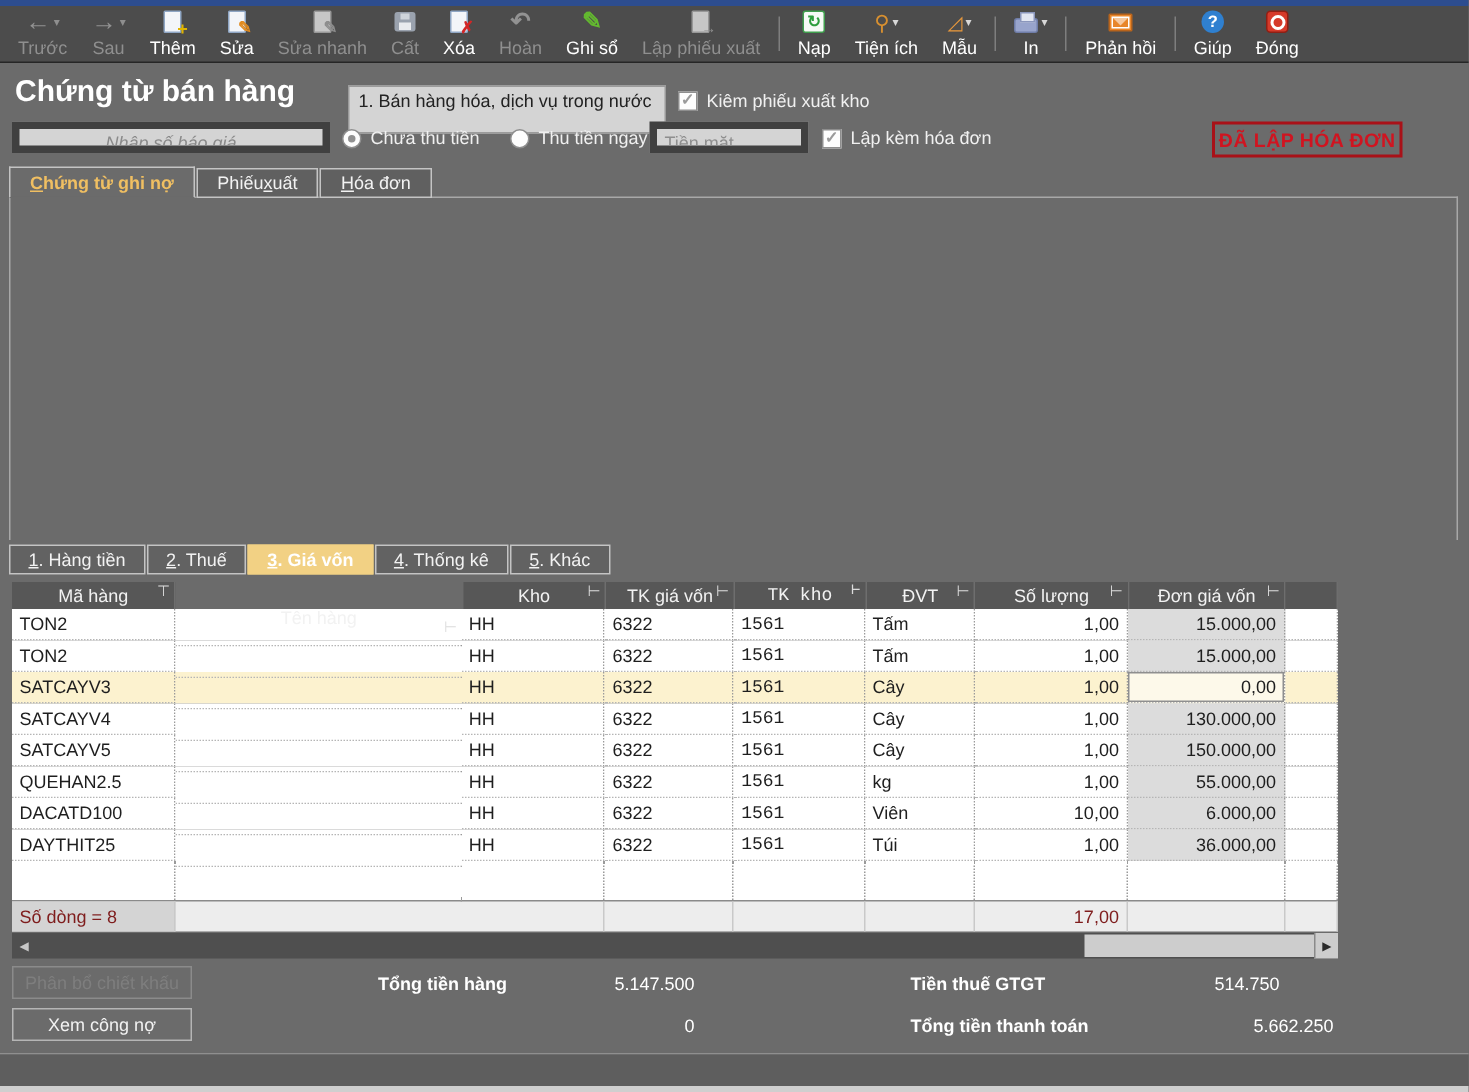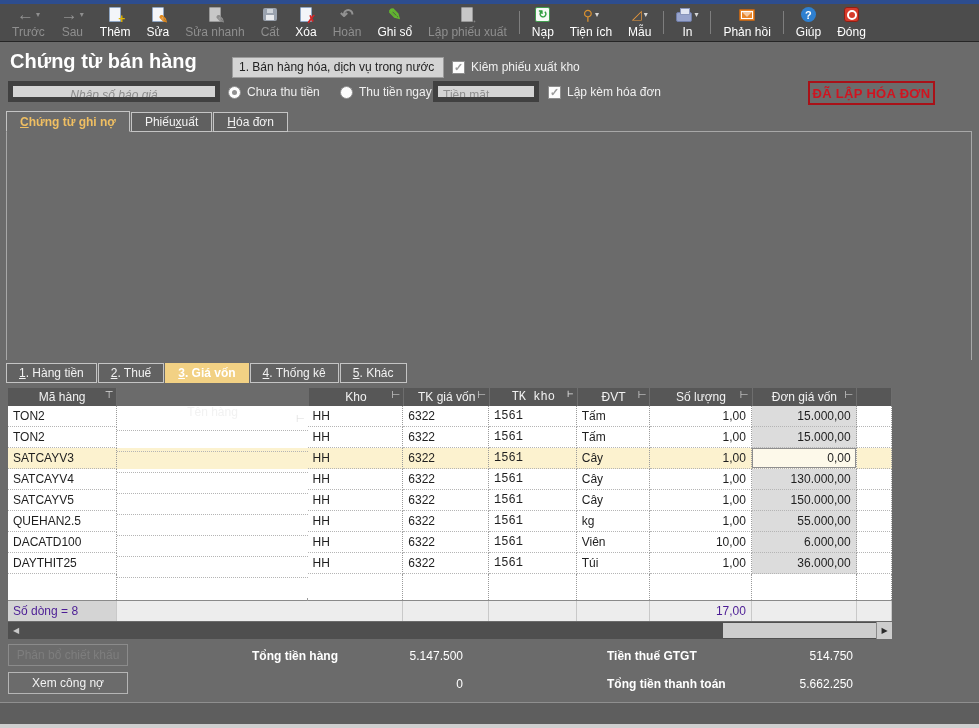--- a/index.html
+++ b/index.html
@@ -51,21 +51,21 @@
   .i-mail::after { content:""; position:absolute; left:2px; top:2px; width:0; height:0;
                    border-left:5px solid transparent; border-right:5px solid transparent; border-top:5px solid #f6c9a0; }
   .i-help { width:15px; height:15px; border-radius:50%; background:#2f80d0; color:#fff; font-weight:bold;
             font-size:11px; display:flex; align-items:center; justify-content:center; }
   .i-close { width:15px; height:15px; border-radius:3px; background:#d63a2a; border:1px solid #8f1f14;
              display:flex; align-items:center; justify-content:center; }
   .i-close::before { content:""; width:6px; height:6px; border:2px solid #fff; border-radius:50%; }
 
   
   .pagetitle { position:absolute; left:10px; top:50px; font-size:20px; font-weight:bold; color:#ffffff; }
-  .combo { position:absolute; left:232px; top:57px; width:212px; height:21px; background:#d4d4d4;
+  .combo { position:absolute; left:232px; top:57px; width:212px; height:32px; background:#d4d4d4;
            border:1px solid #9b9b9b; color:#222; line-height:19px; padding:0 6px; overflow:hidden; white-space:nowrap; }
   .cbrow { position:absolute; display:flex; align-items:center; gap:6px; }
   .cb { width:13px; height:13px; background:#fdfdfd; border:1px solid #8e8e8e; display:flex;
         align-items:center; justify-content:center; color:#9b9b9b; font-size:11px; font-weight:bold; line-height:1; }
   .radio { width:13px; height:13px; border-radius:50%; background:#fdfdfd; border:1px solid #8e8e8e; position:relative; }
   .radio.sel::after { content:""; position:absolute; inset:3px; border-radius:50%; background:#909090; }
   .inp { background:#d4d4d4; border:5px solid #404040; height:21px; line-height:19px; padding:0 5px;
          color:#222; overflow:hidden; white-space:nowrap; }
   .inp.small { height:19px; line-height:17px; }
   .inp.ph { color:#8a8a8a; font-style:italic; text-align:center; }
@@ -128,21 +128,21 @@
   .td { border-right:1px dotted #9a9a9a; border-bottom:1px dotted #b5b5b5; padding:0 5px;
         display:flex; align-items:center; color:#1e1e1e; overflow:hidden; white-space:nowrap; }
   .td.num { justify-content:flex-end; }
   .td.cost { background:#dcdcdc; }
   .tr.selected { background:#fcf2cf; }
   .tr.selected .td { background:transparent; }
   .tr.selected .td.cost { background:#fdf9ea; box-shadow: inset 0 0 0 1px #8f8f8f; }
   .tr.emptyrow { height:26px; }
   .tr.emptyrow .td { border-bottom:none; }
   .tfoot { display:flex; height:21px; background:#ededed; border-top:1px solid #8a8a8a; }
-  .tf { border-right:1px solid #c9c9c9; padding:0 5px; display:flex; align-items:center; color:#4c1d95; }
+  .tf { border-right:1px solid #c9c9c9; padding:0 5px; display:flex; align-items:center; color:#7f1d1d; }
   .tf.first { background:#d4d4d4; }
   .tf.num { justify-content:flex-end; }
   .hscroll { height:17px; background:#4f4f4f; position:relative; margin-top:1px; }
   .sb-left { position:absolute; left:0; top:0; width:16px; height:17px; display:flex; align-items:center;
              justify-content:center; color:#c8c8c8; font-size:8px; }
   .sb-right { position:absolute; right:0; top:0; width:16px; height:17px; display:flex; align-items:center;
               justify-content:center; color:#2b2b2b; font-size:8px; background:#cdcdcd; border-left:1px solid #8a8a8a; }
   .sb-thumb { position:absolute; left:715px; right:16px; top:1px; bottom:1px; background:#cdcdcd; }
 
   
@@ -541,17 +541,17 @@
 <div class="btn disabled" style="top:644px;">Phân bổ chiết khấu</div>
 <div class="btn" style="top:672px;">Xem công nợ</div>
 
 <div class="sumlabel" style="left:252px; top:649px;">Tổng tiền hàng</div>
 <div class="sumval" style="left:310px; top:649px;">5.147.500</div>
 <div class="sumlabel" style="left:252px; top:704px;">Tiền chiết khấu</div>
 <div class="sumval" style="left:310px; top:677px;">0</div>
 <div class="sumlabel" style="left:607px; top:649px;">Tiền thuế GTGT</div>
 <div class="sumval" style="left:700px; top:649px;">514.750</div>
 <div class="sumlabel" style="left:607px; top:677px;">Tổng tiền thanh toán</div>
-<div class="sumval" style="left:700px; top:677px;">5.662.250</div>
+<div class="sumval" style="left:736px; top:677px;">5.662.250</div>
 
 <div class="strip-line"></div>
 <div class="strip-dark"></div>
 <div class="strip-light"></div>
 
 </body></html>

